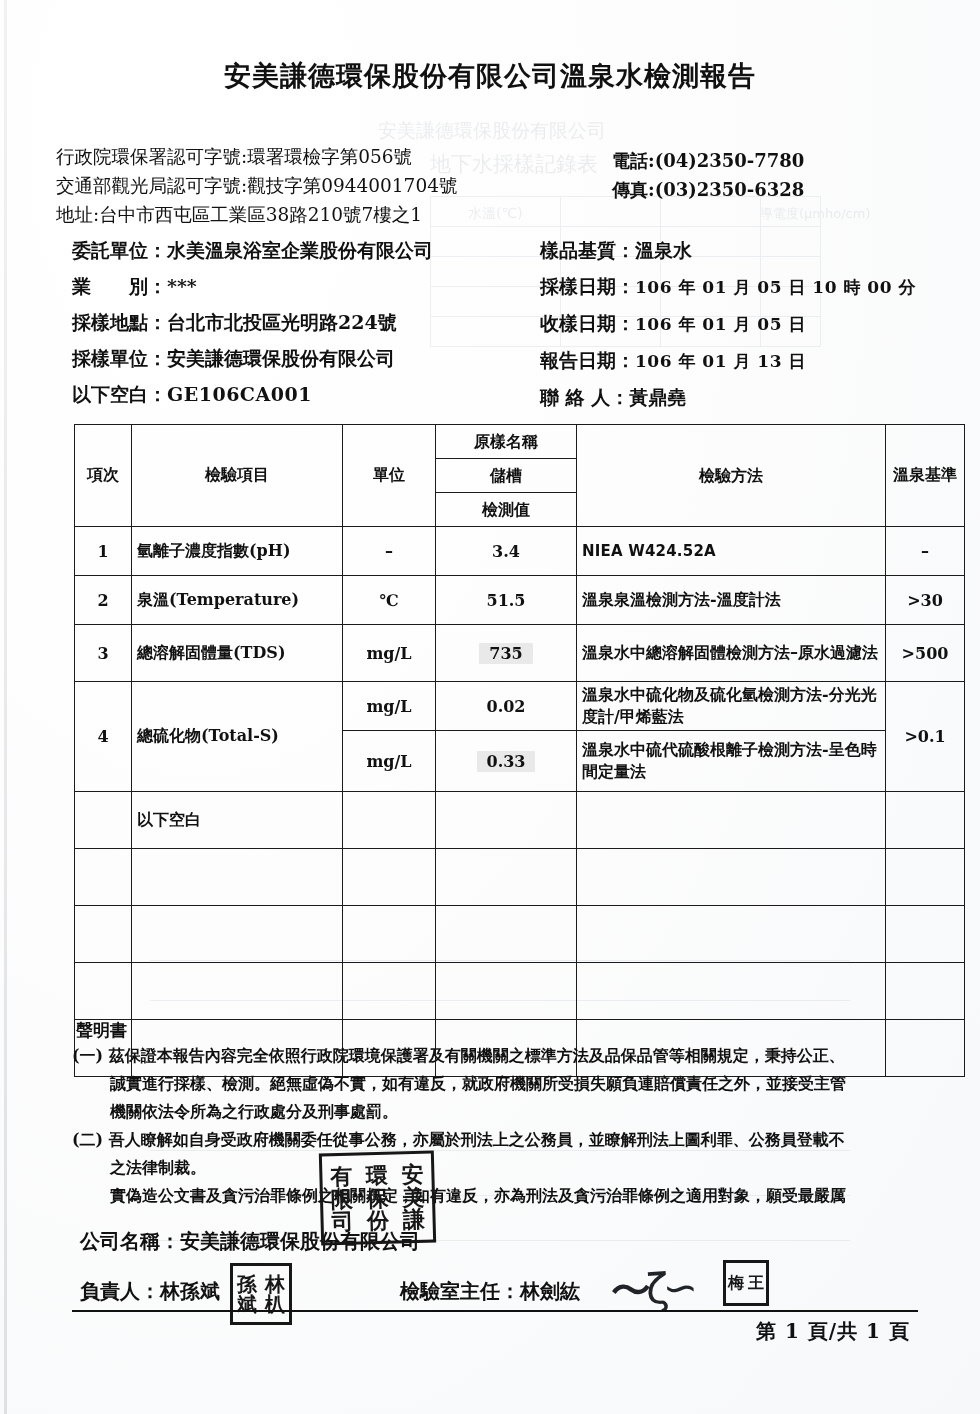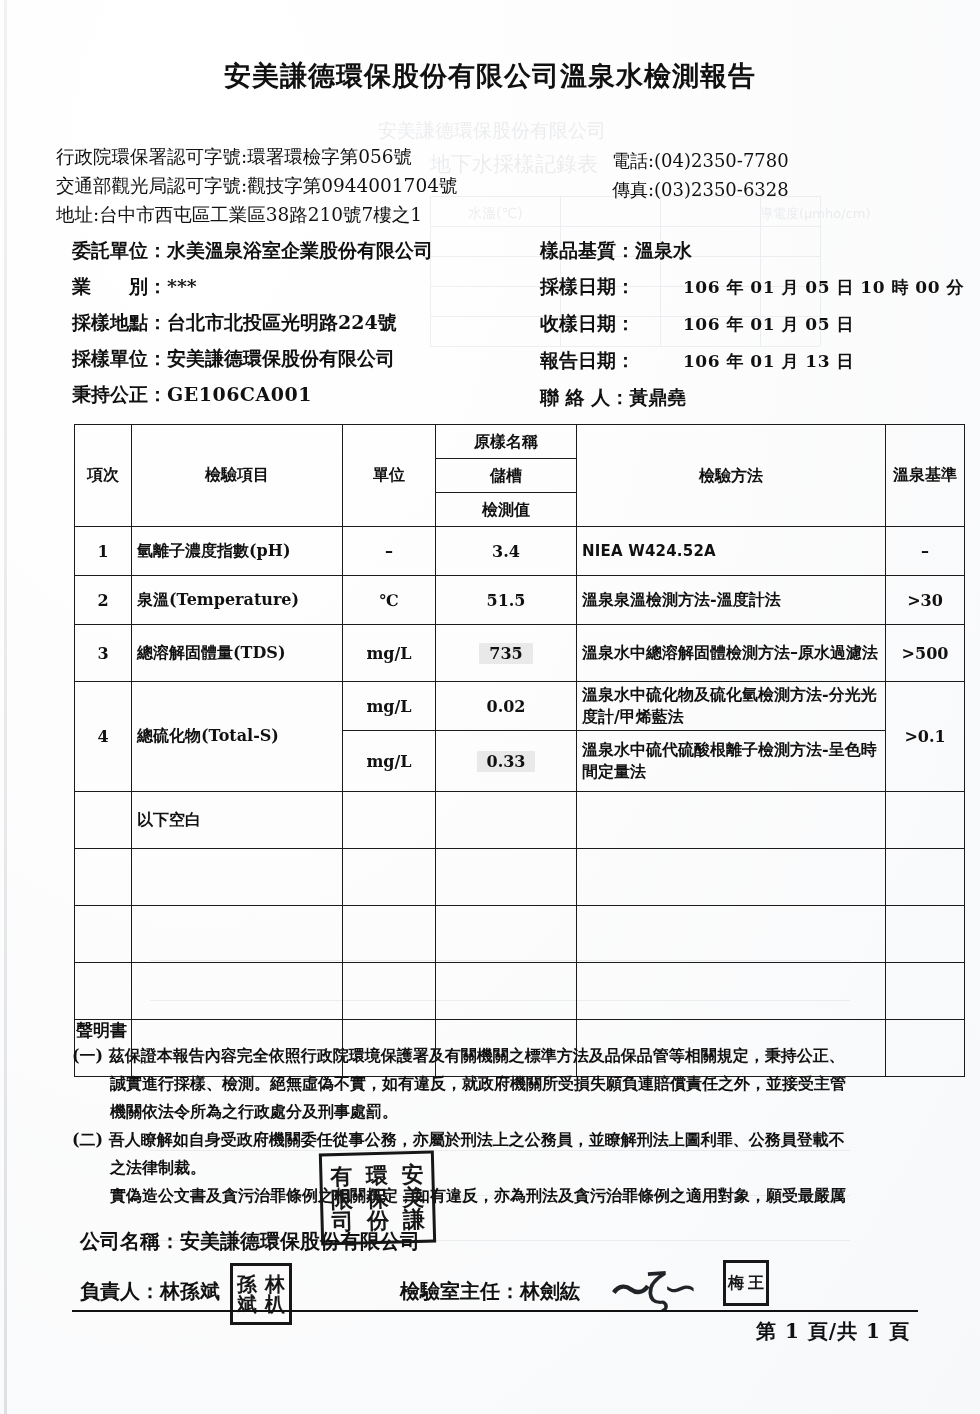--- a/index.html
+++ b/index.html
@@ -34,31 +34,31 @@
     position:absolute;left:0;right:0;top:58px;
     text-align:center;
     font-size:27px;letter-spacing:1px;
     font-weight:700;
     font-family:"DejaVu Serif","Liberation Serif",serif;
   }
 
   
   .hdr{position:absolute;left:56px;top:142px;font-size:18.5px;line-height:29px;font-weight:400;}
   .hdr div{white-space:nowrap;}
-  .hdr-right{position:absolute;left:612px;top:146px;font-size:18px;line-height:29px;font-weight:400;text-align:right;}
+  .hdr-right{position:absolute;left:612px;top:146px;font-size:18px;line-height:29px;font-weight:700;text-align:right;}
   .hdr-right div{white-space:nowrap;}
 
   
   .info-left{position:absolute;left:72px;top:232px;font-size:19px;line-height:36px;font-weight:700;}
   .info-right{position:absolute;left:540px;top:232px;font-size:19px;line-height:36px;font-weight:700;}
   .info-left .row,.info-right .row{white-space:nowrap;display:block;}
   .lbl{display:inline-block;text-align:right;}
   .val{font-weight:700;}
   .val.mono{font-family:"DejaVu Serif","Liberation Serif",serif;letter-spacing:.5px;}
-  .dt{font-size:17px;letter-spacing:.5px;margin-left:48px;}
+  .dt{font-size:17px;letter-spacing:.5px;}
 
   
   table.rpt{
     position:absolute;left:74px;top:424px;
     width:834px;
     border-collapse:collapse;
     font-size:16px;
     font-weight:700;
     table-layout:fixed;
   }
@@ -174,21 +174,21 @@
   <div class="hdr-right">
     <div>電話:(04)2350-7780</div>
     <div>傳真:(03)2350-6328</div>
   </div>
 
   <div class="info-left">
     <span class="row"><span class="lbl">委託單位：</span><span class="val">水美溫泉浴室企業股份有限公司</span></span>
     <span class="row"><span class="lbl">業　　別：</span><span class="val">***</span></span>
     <span class="row"><span class="lbl">採樣地點：</span><span class="val">台北市北投區光明路224號</span></span>
     <span class="row"><span class="lbl">採樣單位：</span><span class="val">安美謙德環保股份有限公司</span></span>
-    <span class="row"><span class="lbl">秉持公正：</span><span class="val mono">GE106CA001</span></span>
+    <span class="row"><span class="lbl">以下空白：</span><span class="val mono">GE106CA001</span></span>
   </div>
 
   <div class="info-right">
     <span class="row"><span class="lbl">樣品基質：</span><span class="val">溫泉水</span></span>
     <span class="row"><span class="lbl">採樣日期：</span><span class="val dt">106 年 01 月 05 日 10 時 00 分</span></span>
     <span class="row"><span class="lbl">收樣日期：</span><span class="val dt">106 年 01 月 05 日</span></span>
     <span class="row"><span class="lbl">報告日期：</span><span class="val dt">106 年 01 月 13 日</span></span>
     <span class="row"><span class="lbl">聯 絡 人：</span><span class="val">黃鼎堯</span></span>
   </div>
 

